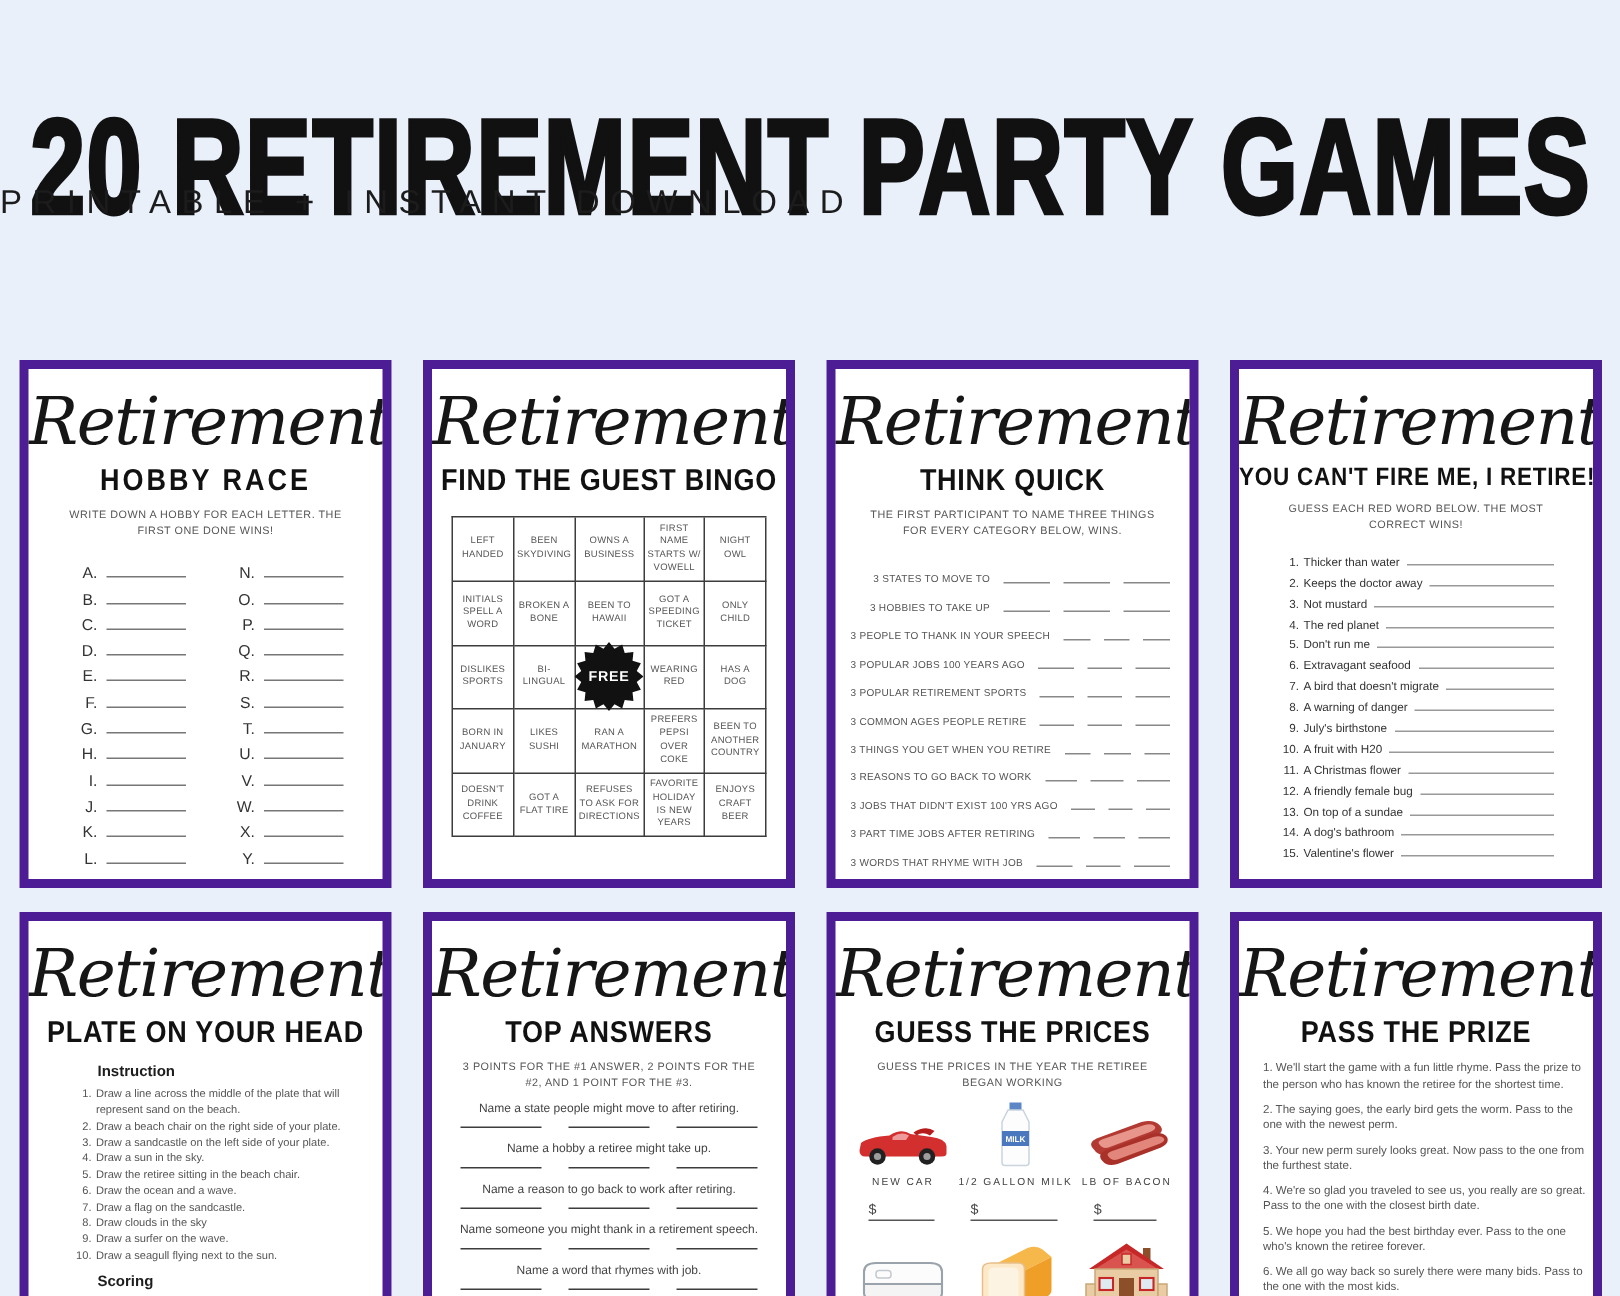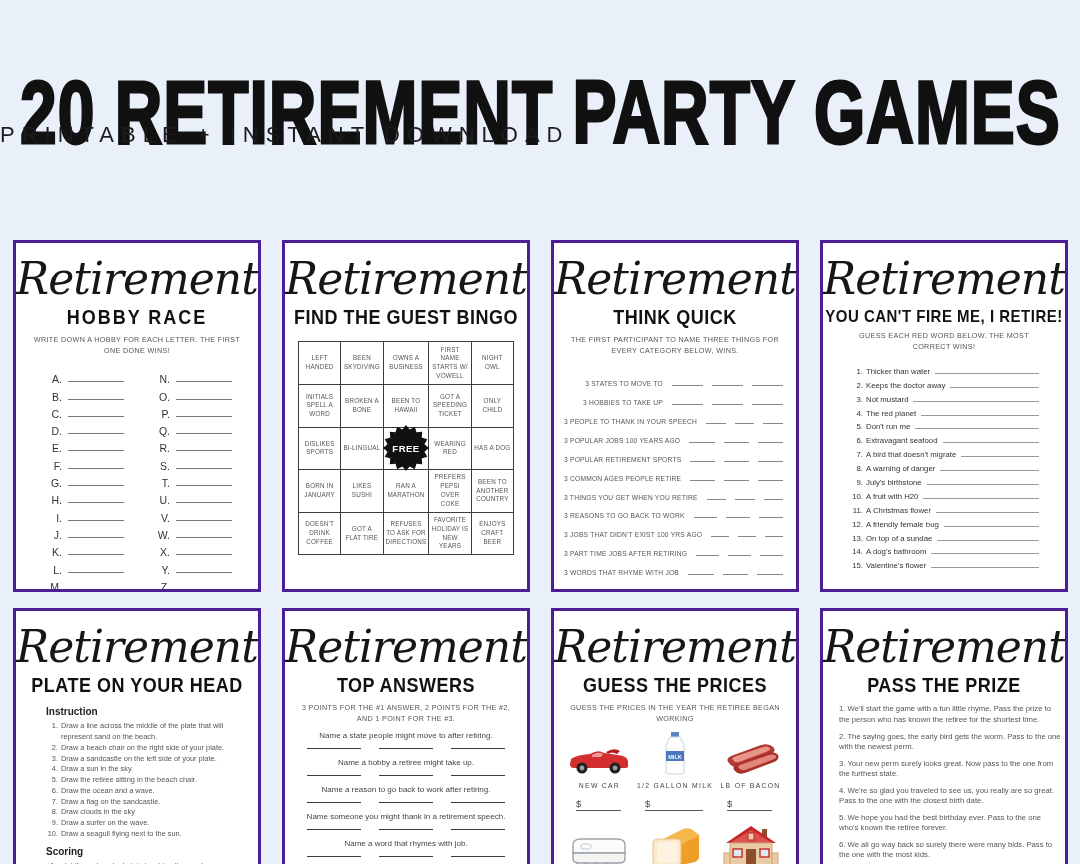--- a/index.html
+++ b/index.html
@@ -31,21 +31,21 @@
   
   .grid {
     position:absolute; left:13px; top:240px;
     display:grid;
     grid-template-columns:repeat(4,248px);
     grid-auto-rows:352px;
     column-gap:21px; row-gap:16px;
   }
   .card {
     background:#fff;
-    border:3px solid #4c1d95;
+    border:6px solid #4c1d95;
     position:relative;
     overflow:hidden;
   }
   .script {
     font-family:"DejaVu Serif", serif;
     font-style:italic;
     font-size:44px;
     line-height:1.1;
     text-align:center;
     margin-top:12px;
@@ -97,21 +97,21 @@
   .tqlabel { flex:1; text-align:right; font-size:6.7px; color:#555; letter-spacing:0.2px; padding-bottom:2px; white-space:nowrap; }
   .tqline { width:31px; border-bottom:1px solid #888; margin-left:9px; margin-bottom:3px; }
   
   .fm { margin:9px 26px 0 28px; }
   .fmrow { display:flex; align-items:flex-end; height:13.9px; font-size:7.8px; color:#333; }
   .fmnum { width:15px; text-align:right; padding-right:3px; flex:none; }
   .fmtext { white-space:nowrap; padding-right:5px; }
   .fmline { flex:1; border-bottom:1px solid #999; margin-bottom:2px; }
   
   .plate-body { margin:10px 20px 0 30px; }
-  .sec-head { font-weight:700; font-size:10px; color:#1d1d1d; margin:7px 0 4px; }
+  .sec-head { font-weight:700; font-size:10px; color:#1d1d1d; margin:7px 16px 4px; }
   .ins-row { display:flex; font-size:7.4px; color:#555; line-height:1.45; }
   .ins-num { width:15px; text-align:right; padding-right:3px; flex:none; }
   .scoring-line { font-size:7.4px; color:#555; line-height:1.45; }
   
   .ta { margin-top:6px; }
   .ta-q { text-align:center; font-size:8px; color:#444; }
   .ta-blanks { display:flex; justify-content:center; gap:18px; margin:8px 0 9px; }
   .ta-bl { width:54px; border-bottom:1.5px solid #3d3d3d; }
   
   .pr-grid { display:grid; grid-template-columns:repeat(3,1fr); margin:6px 14px 0; column-gap:6px; row-gap:12px; }

